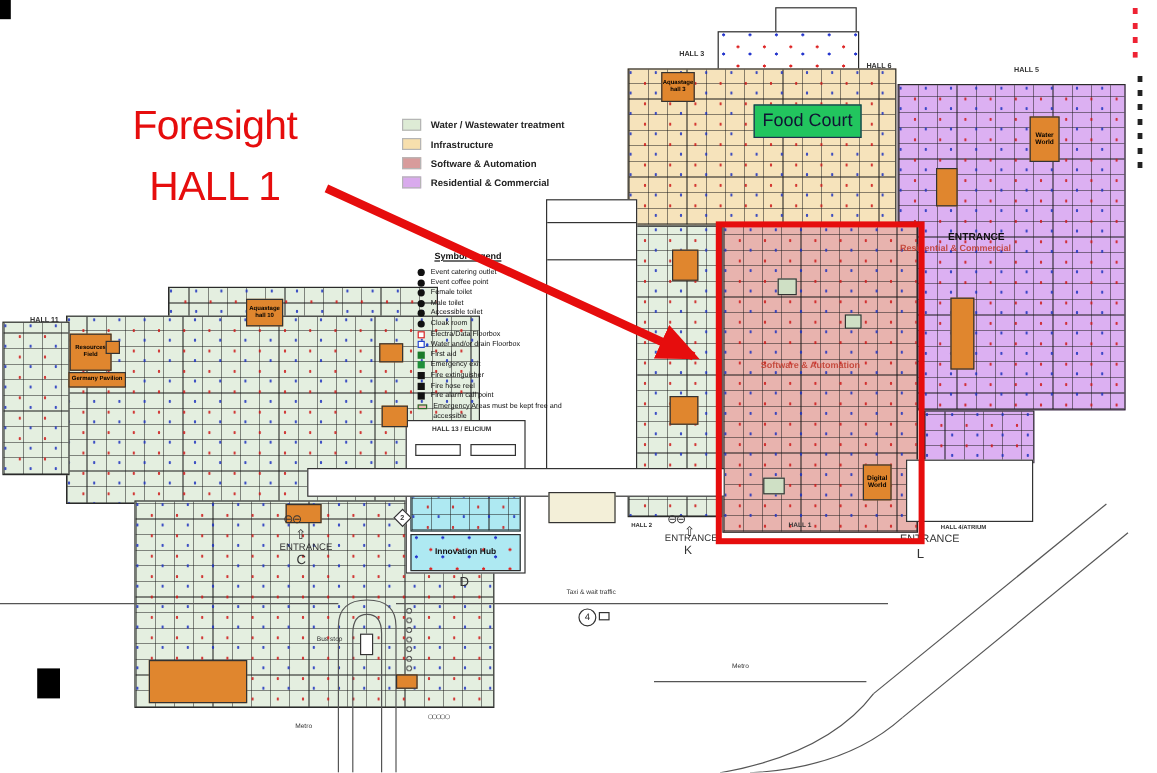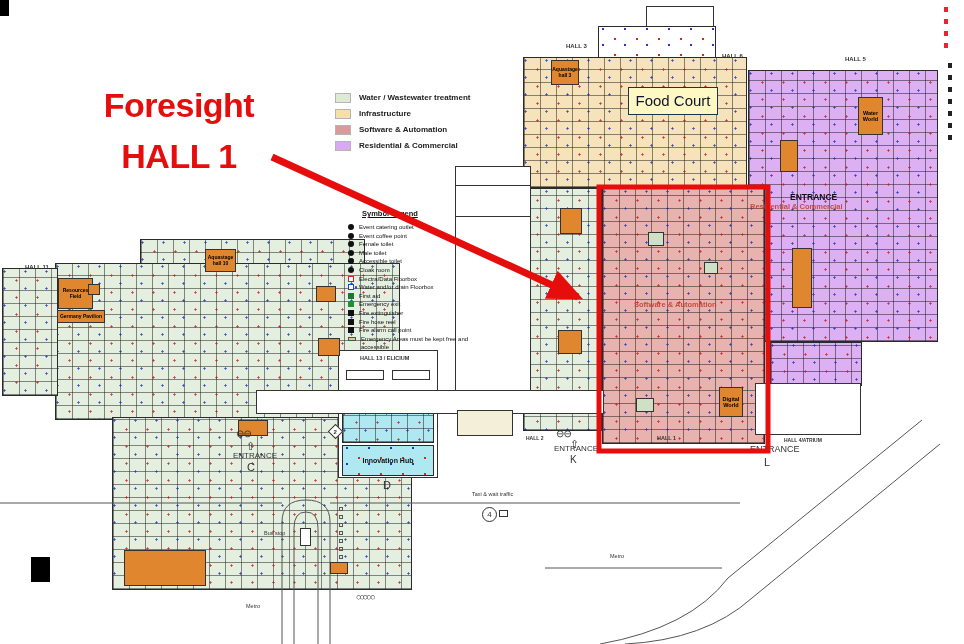--- a/index.html
+++ b/index.html
@@ -26,36 +26,36 @@
   .building{position:absolute;background:#fff;border:1px solid #333;box-sizing:border-box;}
   .feature{position:absolute;background:#e0862e;border:1px solid #333;box-sizing:border-box;
            color:#000;font-weight:bold;display:flex;align-items:center;justify-content:center;
            text-align:center;line-height:1.1;overflow:hidden;z-index:3;}
   .greenbooth{position:absolute;background:#cfe0c5;border:1px solid #333;box-sizing:border-box;z-index:2;}
   .lbl{position:absolute;color:#333;font-weight:bold;white-space:nowrap;z-index:4;}
   .overlaytxt{position:absolute;color:#c0392b;font-weight:bold;opacity:.85;z-index:4;white-space:nowrap;}
   
   #segments-legend{position:absolute;left:335px;top:93px;width:190px;z-index:6;}
   #segments-legend .title{font-size:13px;font-weight:bold;color:#111;margin-bottom:13px;}
-  .seg-row{display:flex;align-items:flex-start;gap:8px;height:16px;}
+  .seg-row{display:flex;align-items:flex-end;gap:8px;height:16px;}
   .seg-swatch{width:16px;height:10px;border:1px solid #b5b5b5;box-sizing:border-box;flex:0 0 auto;}
   .seg-label{font-size:8px;color:#222;font-weight:bold;}
   #symbol-legend{position:absolute;left:348px;top:209px;width:135px;z-index:6;}
   #symbol-legend .title{font-size:7.5px;font-weight:bold;color:#111;text-decoration:underline;margin-bottom:5px;margin-left:14px;}
   .sym-row{display:flex;align-items:flex-start;gap:5px;min-height:8.6px;}
   .sym-icon{flex:0 0 auto;width:6px;height:6px;margin-top:1px;box-sizing:border-box;}
   .sym-circle{border-radius:50%;}
   .sym-square-outline{background:#fff !important;border:1.4px solid currentColor;}
   .sym-square-outline-dot{background:#fff !important;border:1.4px solid currentColor;position:relative;}
   .sym-square-outline-dot::after{content:"";position:absolute;right:-4px;top:1px;width:2.5px;height:2.5px;border-radius:50%;background:currentColor;}
   .sym-rect{height:4.5px;width:8px;margin-top:2px;border:1px solid #2a6b2a;}
   .sym-label{font-size:6px;line-height:1.35;color:#111;}
   
   #annotation{position:absolute;left:68px;top:80px;width:222px;text-align:center;z-index:8;
-              color:#e60d0d;font-weight:bold;font-size:34px;line-height:1.5;letter-spacing:-.5px;}
+              color:#e60d0d;font-weight:normal;font-size:34px;line-height:1.5;letter-spacing:-.5px;}
   
   .circle-num{position:absolute;width:13px;height:13px;border:1px solid #333;border-radius:50%;
               font-size:8px;color:#333;display:flex;align-items:center;justify-content:center;z-index:4;background:#fff;}
   .diamond{position:absolute;width:9px;height:9px;border:1px solid #333;transform:rotate(45deg);
            display:flex;align-items:center;justify-content:center;z-index:4;background:#fff;}
   .diamond span{transform:rotate(-45deg);font-size:6px;color:#333;font-weight:bold;}
   .gate-icon::before{content:"⊖⊖";font-size:10px;color:#333;letter-spacing:-1px;}
   .arrow-icon::before{content:"⇧";font-size:11px;color:#333;}
   .tinytxt{position:absolute;font-size:5.5px;color:#333;z-index:4;white-space:nowrap;}
   .blackblock{position:absolute;background:#000;z-index:4;}
@@ -85,21 +85,21 @@
   </svg>
   <div class="ringcol" style="left:337px;top:505px;height:56px;"></div>
 
   <div class="building" style="left:646px;top:6px;width:68px;height:24px;"></div>
   <div class="hall dots" style="left:598px;top:26px;width:118px;height:64px;background-color:#fff;"></div>
   <div class="lbl" style="left:722px;top:53px;font-size:6px;">HALL 6</div>
 
   <div class="hall booths" style="left:523px;top:57px;width:224px;height:131px;background-color:#f6e3bb;"></div>
   <div class="lbl" style="left:566px;top:43px;font-size:6px;">HALL 3</div>
   <div class="feature" style="left:551px;top:60px;width:28px;height:25px;font-size:5px;">Aquastage hall 3</div>
-  <div class="feature" style="left:628px;top:87px;width:90px;height:28px;background:#fef9c3;border:1.5px solid #20304f;color:#101433;font-weight:normal;font-size:15px;">Food Court</div>
+  <div class="feature" style="left:628px;top:87px;width:90px;height:28px;background:#22c55e;border:1.5px solid #20304f;color:#101433;font-weight:normal;font-size:15px;">Food Court</div>
 
   <div class="hall booths" style="left:748px;top:70px;width:190px;height:272px;background-color:#dcb0f2;"></div>
   <div class="hall booths" style="left:770px;top:342px;width:92px;height:44px;background-color:#dcb0f2;"></div>
   <div class="lbl" style="left:845px;top:56px;font-size:6px;">HALL 5</div>
   <div class="feature" style="left:858px;top:97px;width:25px;height:38px;font-size:5.5px;">Water World</div>
   <div class="feature" style="left:780px;top:140px;width:18px;height:32px;font-size:4px;"></div>
   <div class="feature" style="left:792px;top:248px;width:20px;height:60px;font-size:4px;"></div>
   <div class="lbl" style="left:790px;top:192px;font-size:8.5px;color:#111;">ENTRANCE</div>
   <div class="overlaytxt" style="left:750px;top:202px;font-size:7.5px;">Residential &amp; Commercial</div>
 

